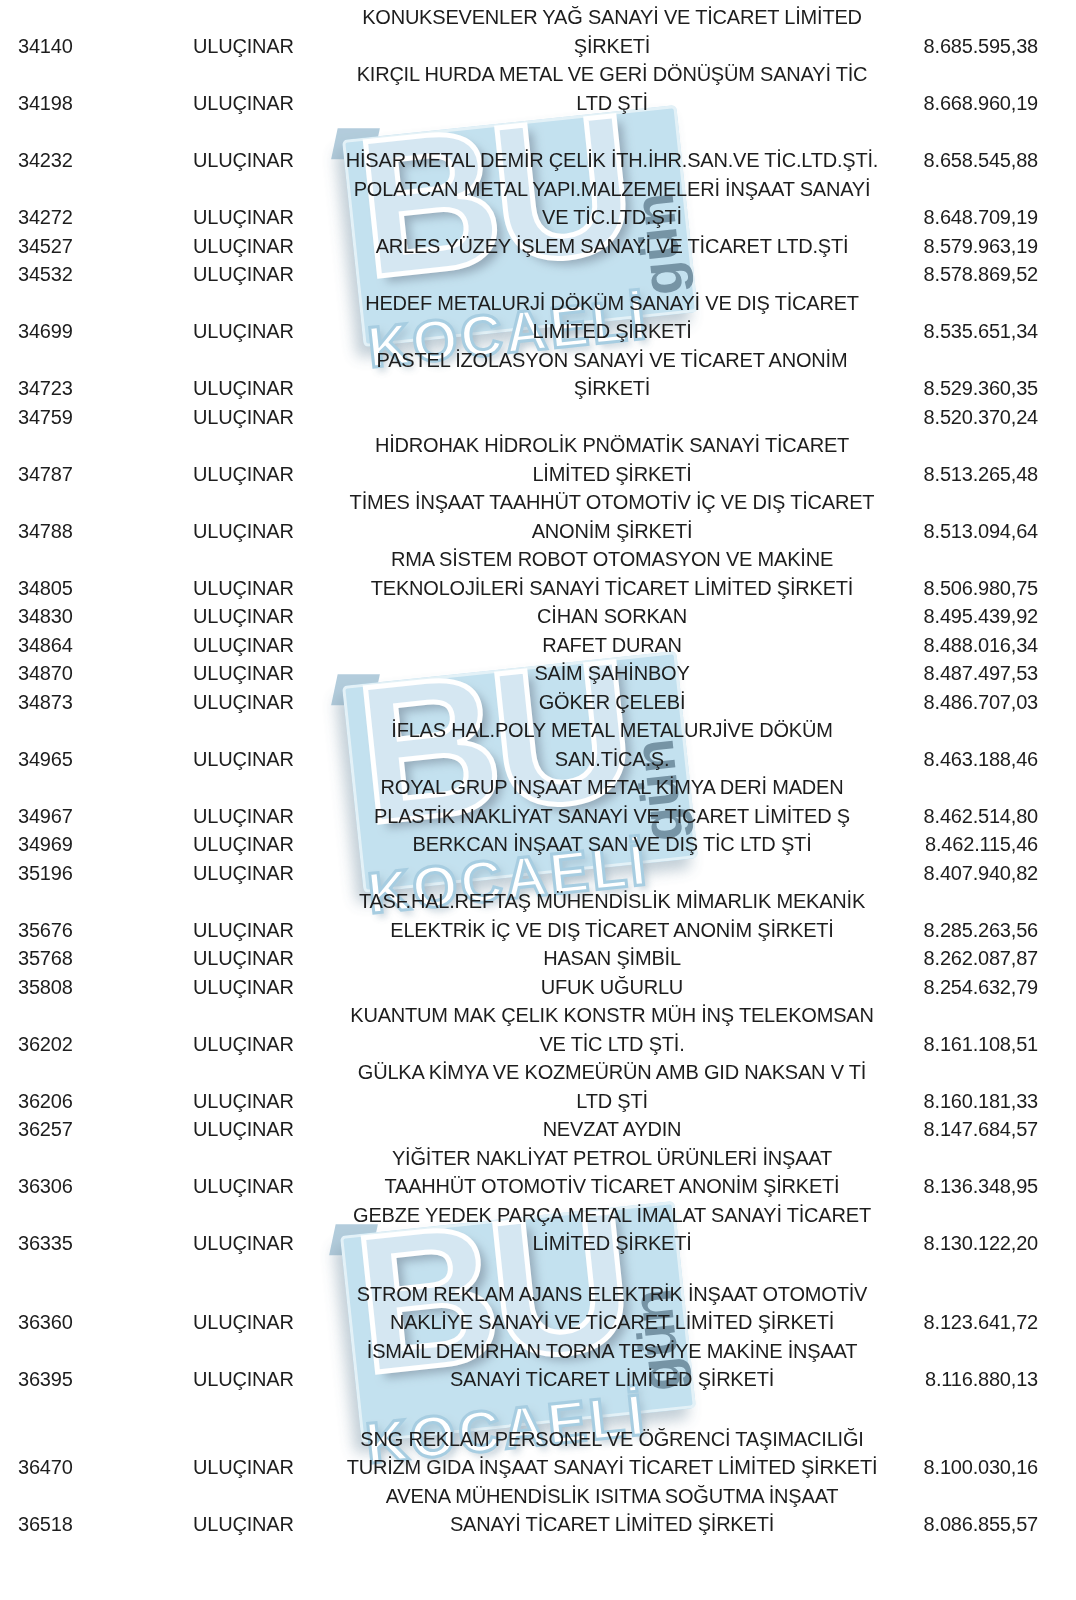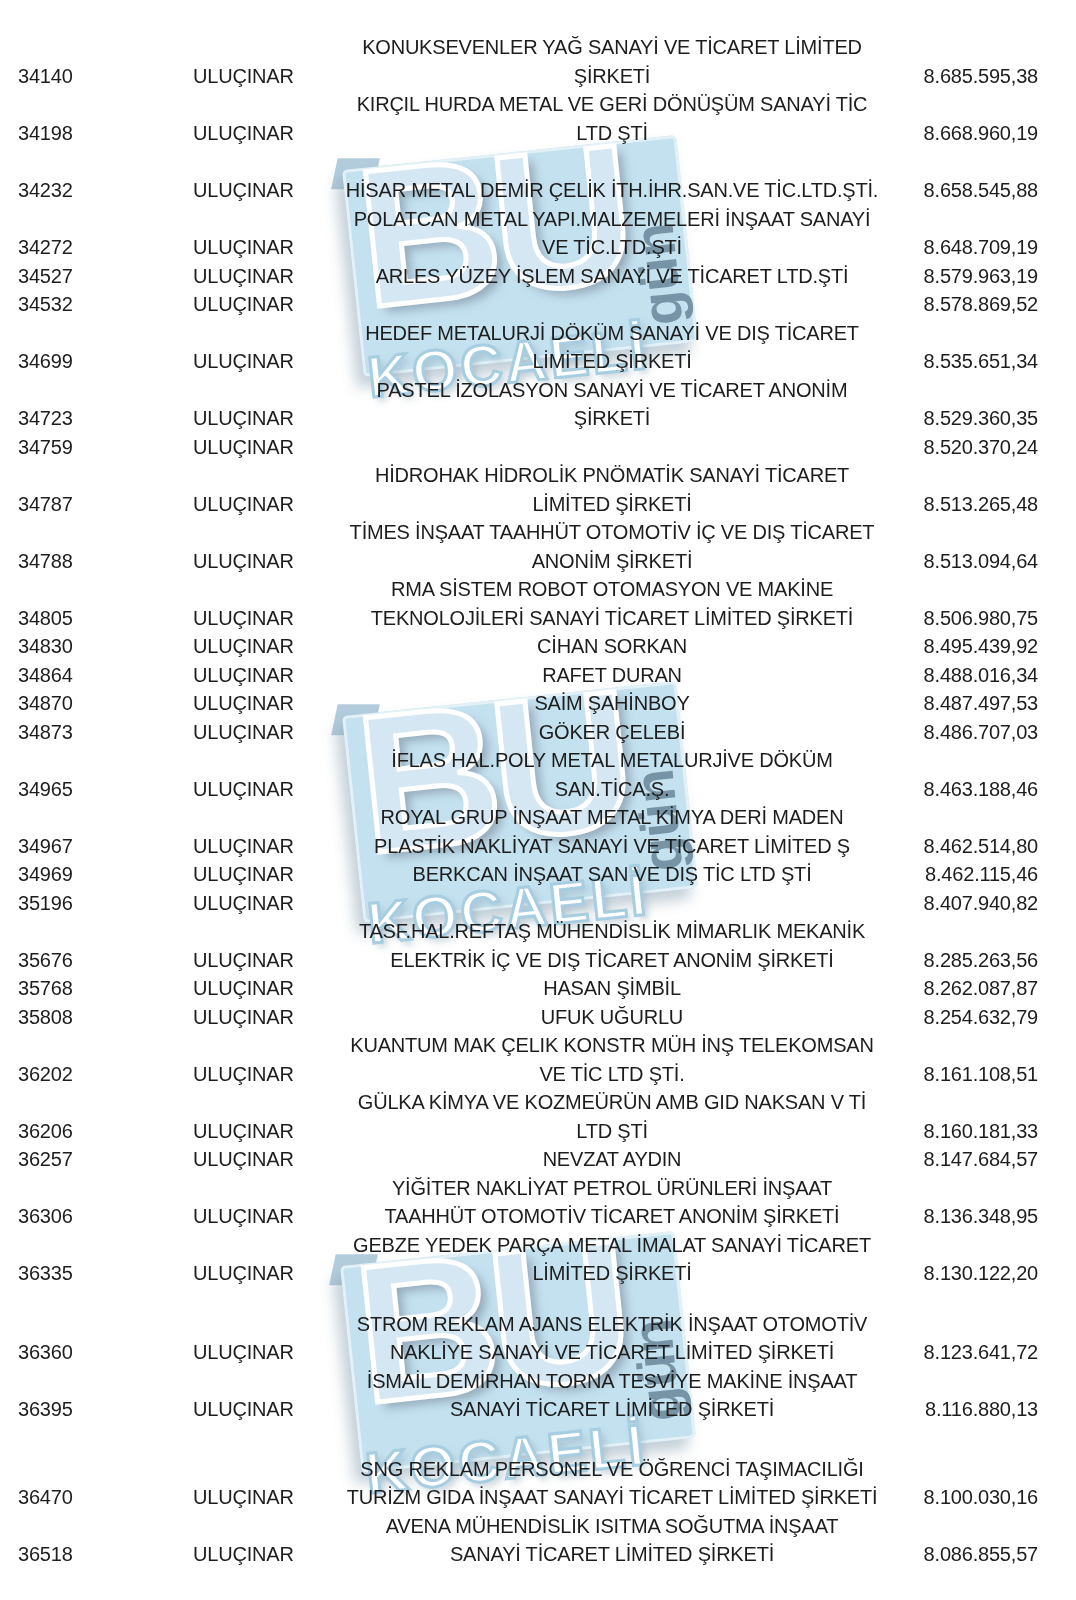--- a/index.html
+++ b/index.html
@@ -61,21 +61,20 @@
   }
 
   
   .rows {
     position: relative; z-index: 1;
     padding-top: 3px;
     font-size: 20px;
     line-height: 28.5px;
     letter-spacing: -0.2px;
     color: #1d1d1d;
-    margin-top: 30px;
   }
   .row { position: relative; min-height: 28.5px; }
   .cell-id {
     position: absolute; left: 18px; bottom: 0;
     line-height: 28.5px;
   }
   .cell-district {
     position: absolute; left: 193px; bottom: 0;
     line-height: 28.5px;
   }

